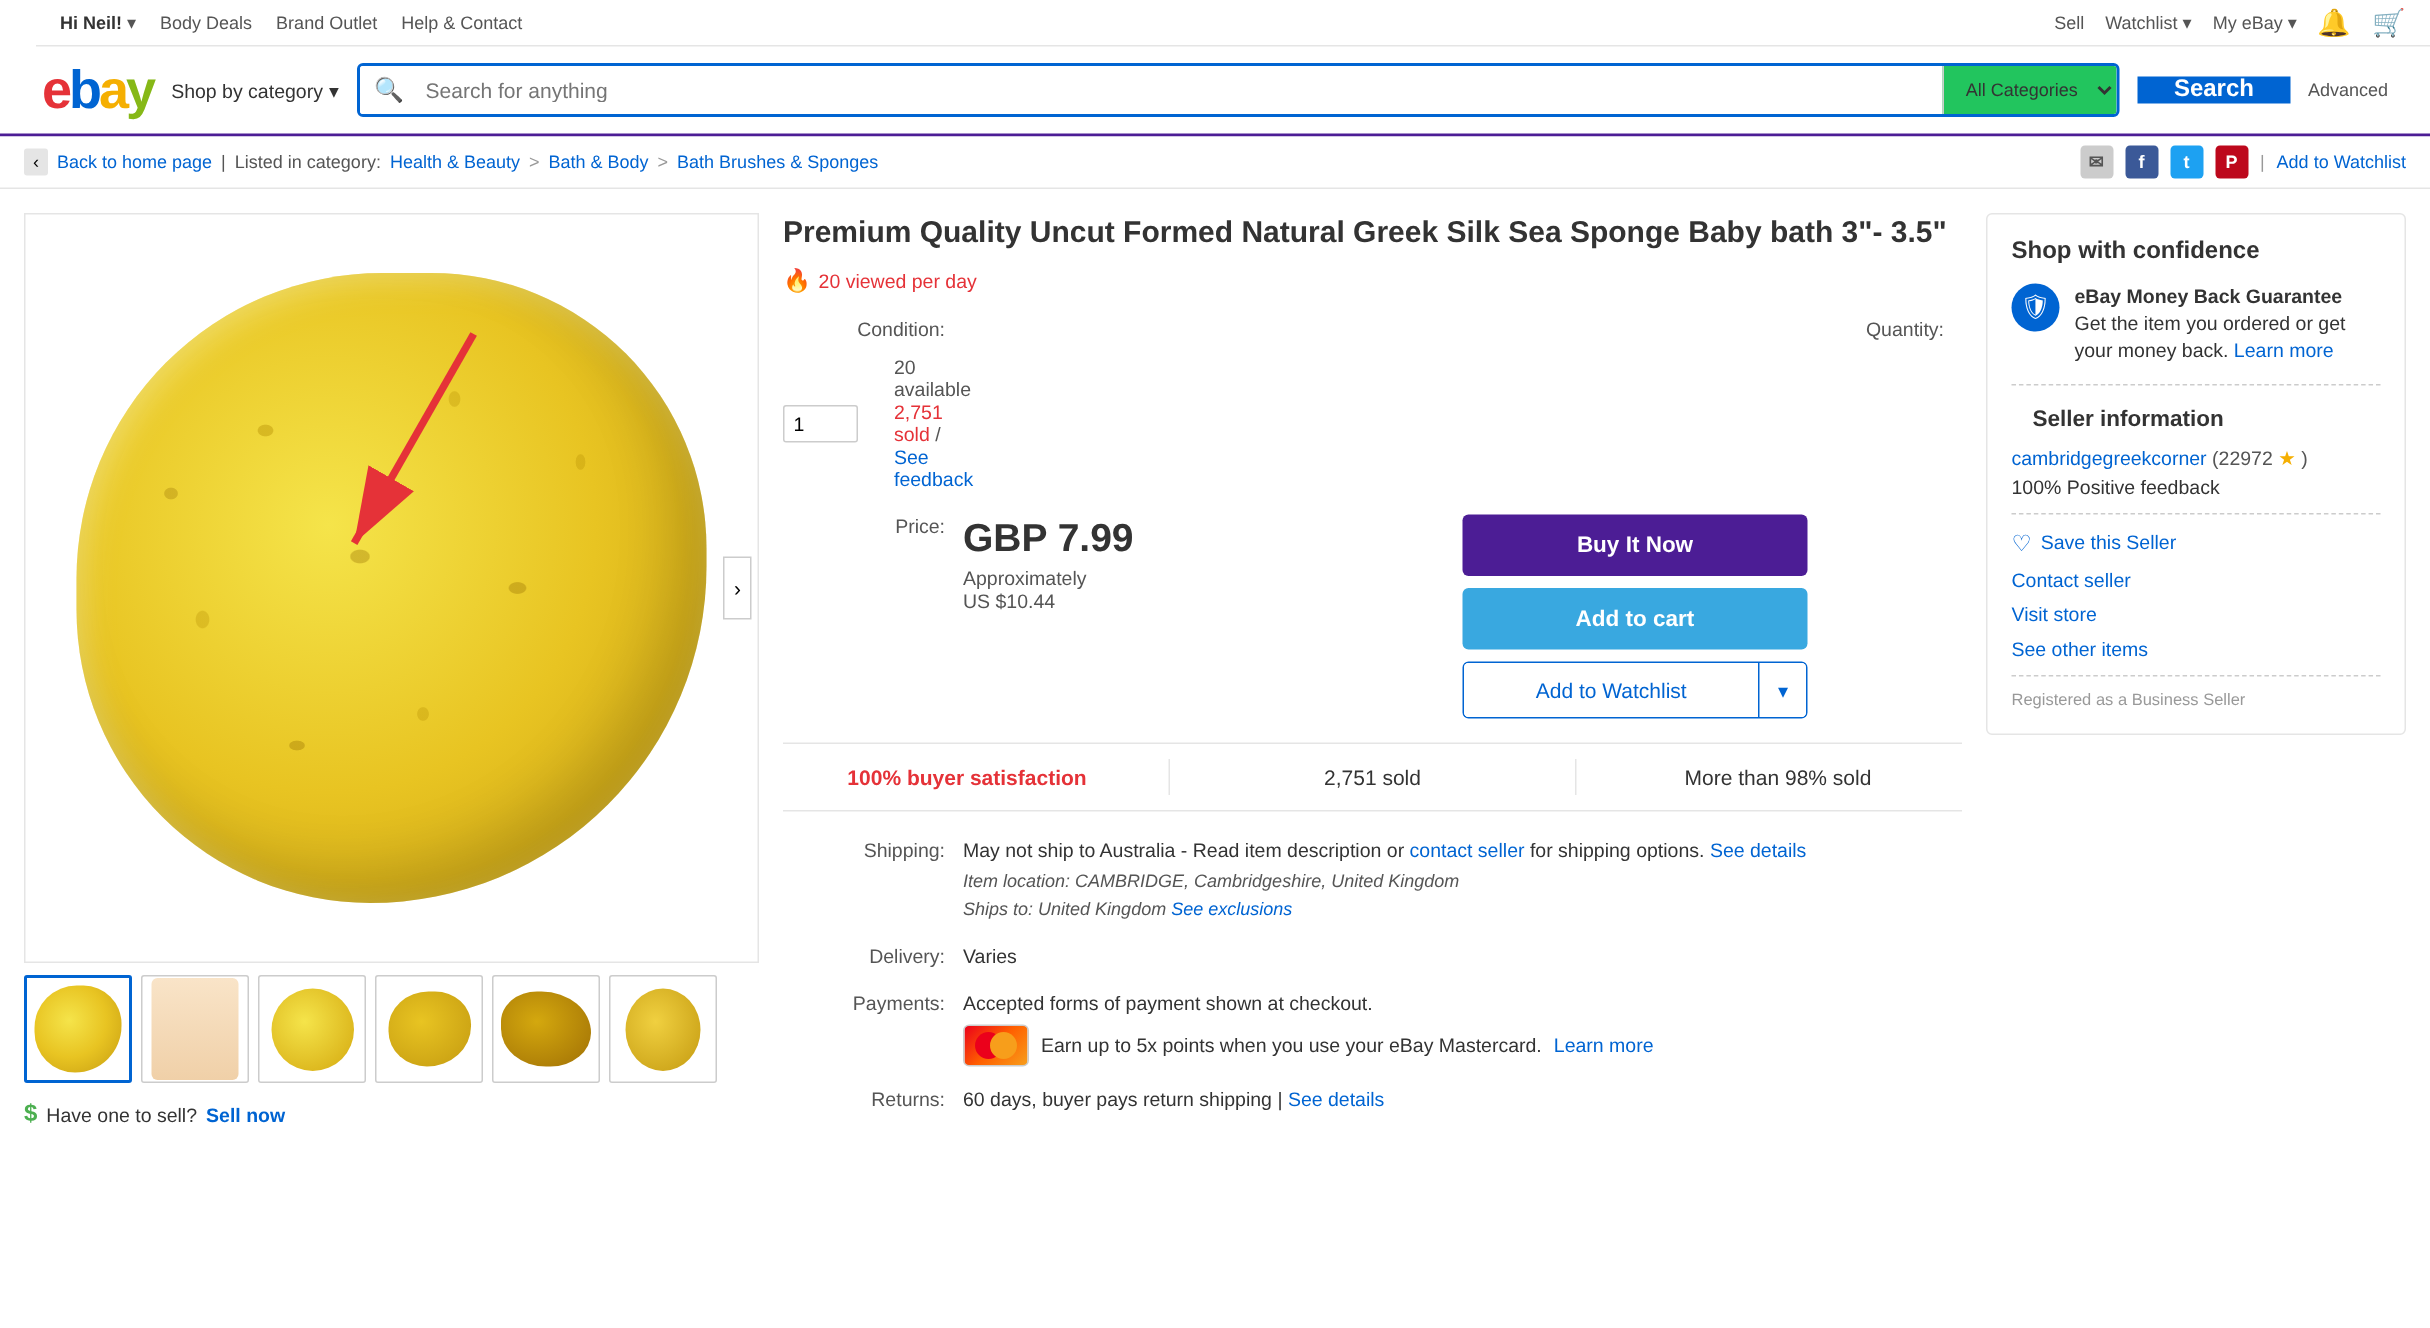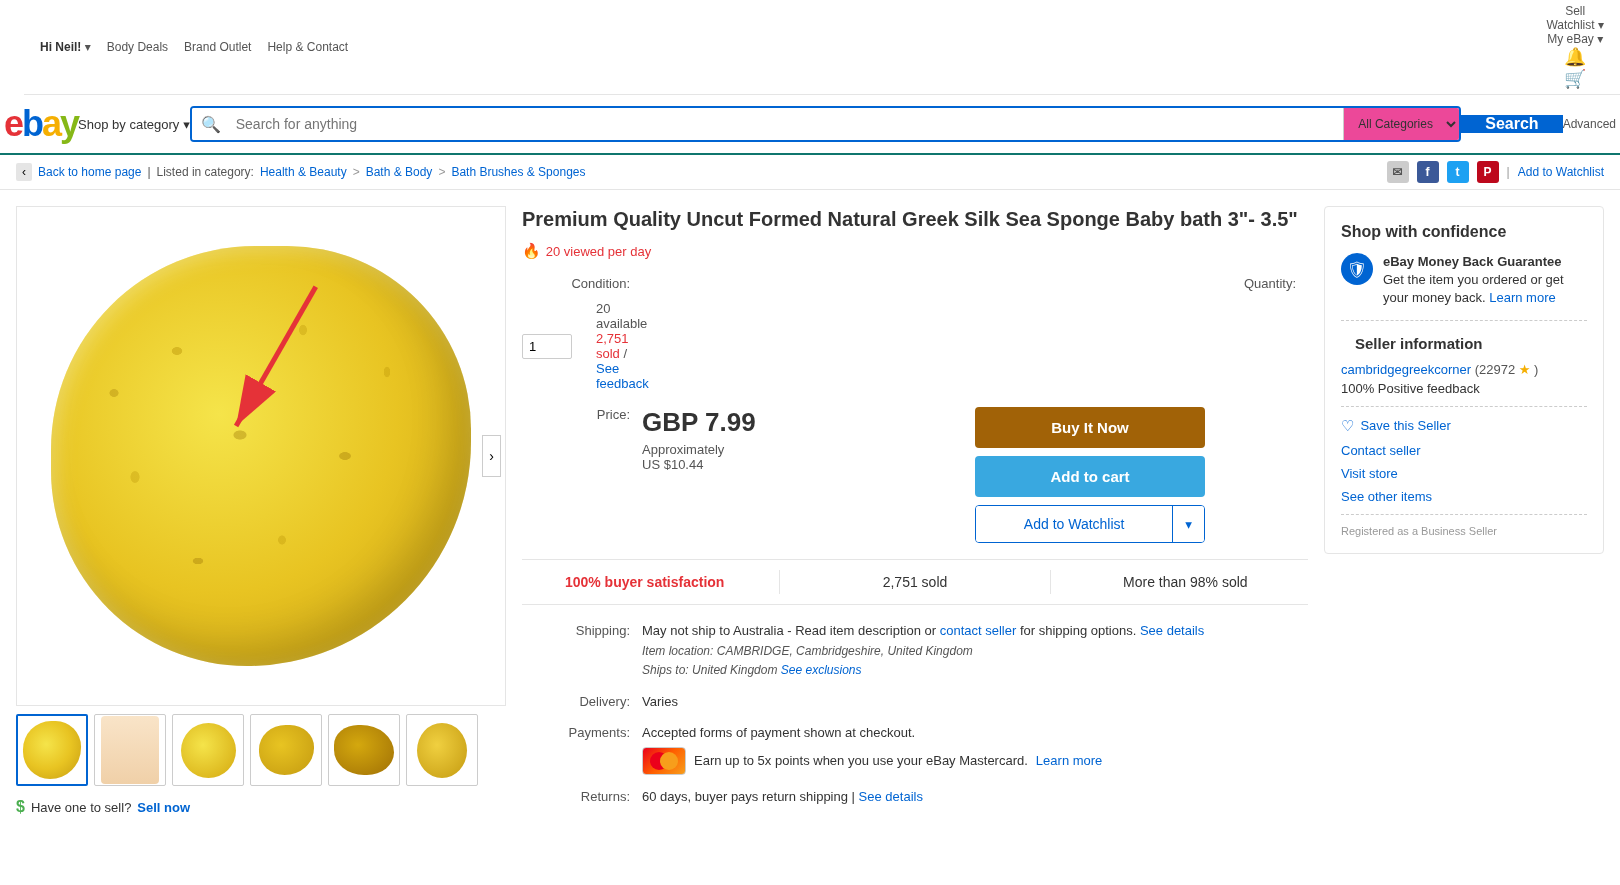--- a/index.html
+++ b/index.html
@@ -10,31 +10,31 @@
       display: flex;
       align-items: center;
       justify-content: space-between;
       padding: 4px 16px;
       font-size: 12px;
       color: #555;
       border-bottom: 1px solid #e5e5e5;
       margin-left: 24px;
     }
     .top-nav-left { display: flex; gap: 16px; align-items: center; }
-    .top-nav-right { display: flex; align-items: center; flex-direction: column; }
+    .top-nav-right { display: flex; gap: 14px; align-items: center; }
     .top-nav a, .top-nav-right a { color: #555; text-decoration: none; }
     .username { font-weight: bold; color: #333; }
 
     
     .header {
       display: flex;
       align-items: center;
-      padding: 8px 4px;
-      gap: 0;
-      border-bottom: 2px solid #0f766e;
+      padding: 8px 28px;
+      gap: 12px;
+      border-bottom: 2px solid #4c1d95;
     }
     .ebay-logo {
       font-size: 36px;
       font-weight: bold;
       letter-spacing: -2px;
       text-decoration: none;
       flex-shrink: 0;
     }
     .ebay-logo span:nth-child(1) { color: #e53238; }
     .ebay-logo span:nth-child(2) { color: #0064d2; }
@@ -71,26 +71,27 @@
       flex: 1;
       border: none;
       outline: none;
       font-size: 14px;
       padding: 8px 4px;
       color: #999;
     }
     .search-category-select {
       border: none;
       border-left: 1px solid #ccc;
-      background: #ec4899;
+      background: #22c55e;
       padding: 0 10px;
       font-size: 12px;
       color: #333;
       cursor: pointer;
       outline: none;
+      text-align: right;
     }
     .search-button {
       background: #0064d2;
       color: #fff;
       border: none;
       padding: 0 24px;
       font-size: 16px;
       font-weight: bold;
       cursor: pointer;
       white-space: nowrap;
@@ -331,21 +332,21 @@
     .price-gbp { font-size: 26px; font-weight: bold; color: #333; }
     .price-approx { font-size: 13px; color: #555; margin-top: 4px; }
 
     .action-buttons {
       display: flex;
       flex-direction: column;
       gap: 8px;
       width: 230px;
     }
     .btn-buy-now {
-      background: #a16207;
+      background: #4c1d95;
       color: #fff;
       border: none;
       padding: 12px 16px;
       font-size: 15px;
       font-weight: bold;
       border-radius: 4px;
       cursor: pointer;
       text-align: center;
     }
     .btn-add-cart {

